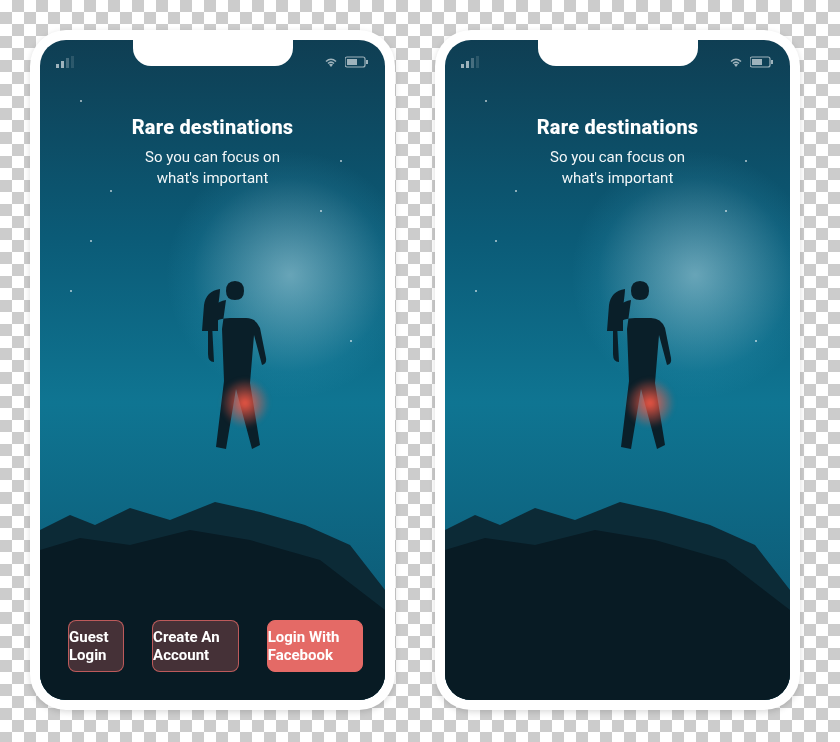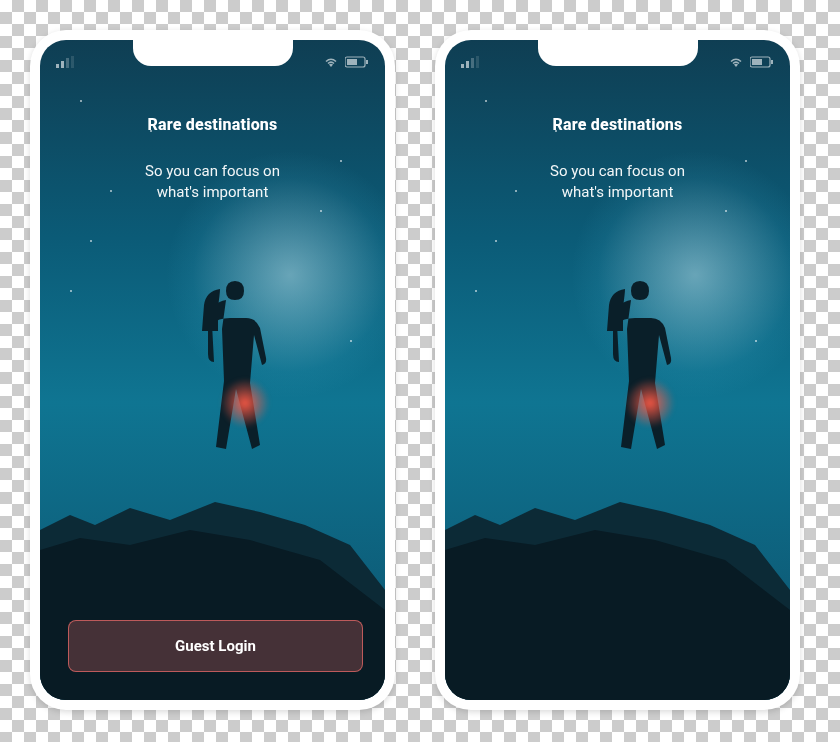--- a/index.html
+++ b/index.html
@@ -100,39 +100,38 @@
   .hero-text {
     position: absolute;
     top: 75px;
     left: 0; right: 0;
     text-align: center;
     color: #fff;
     padding: 0 30px;
     z-index: 5;
   }
   .title {
-    font-size: 16px;
+    font-size: 20px;
     font-weight: 800;
     letter-spacing: 0.2px;
-    margin-bottom: 27px;
+    margin-bottom: 8px;
   }
   .subtitle {
     font-size: 15px;
     line-height: 1.4;
     font-weight: 400;
     opacity: 0.95;
   }
   
   .btn-stack {
     position: absolute;
     bottom: 28px;
     left: 28px;
     right: 22px;
     display: flex;
-    flex-direction: column;
     gap: 28px;
     z-index: 6;
   }
   .btn {
     height: 52px;
     border-radius: 8px;
     display: flex;
     align-items: center;
     justify-content: center;
     font-size: 15px;
@@ -218,20 +217,26 @@
       <svg viewBox="0 0 345 300" preserveAspectRatio="none">
         <path d="M0 130 L30 115 L55 125 L90 108 L130 120 L175 102 L220 112 L265 125 L310 145 L345 190 L345 300 L0 300 Z" fill="#0c2a36"></path>
         <path d="M0 150 L40 138 L90 145 L150 130 L210 140 L280 160 L345 210 L345 300 L0 300 Z" fill="#081b24"></path>
       </svg>
     </div>
 
     <div class="btn-stack">
       <div class="btn btn-ghost">
         <span>Guest Login</span>
       </div>
+      <div class="btn btn-ghost">
+        <span>Create An Account</span>
+      </div>
+      <div class="btn btn-solid">
+        <span>Login With Facebook</span>
+      </div>
     </div>
 
   </div>
 </div>
 
 <div class="phone">
   <div class="notch"></div>
   <div class="screen">
 
     <div class="status-bar">

